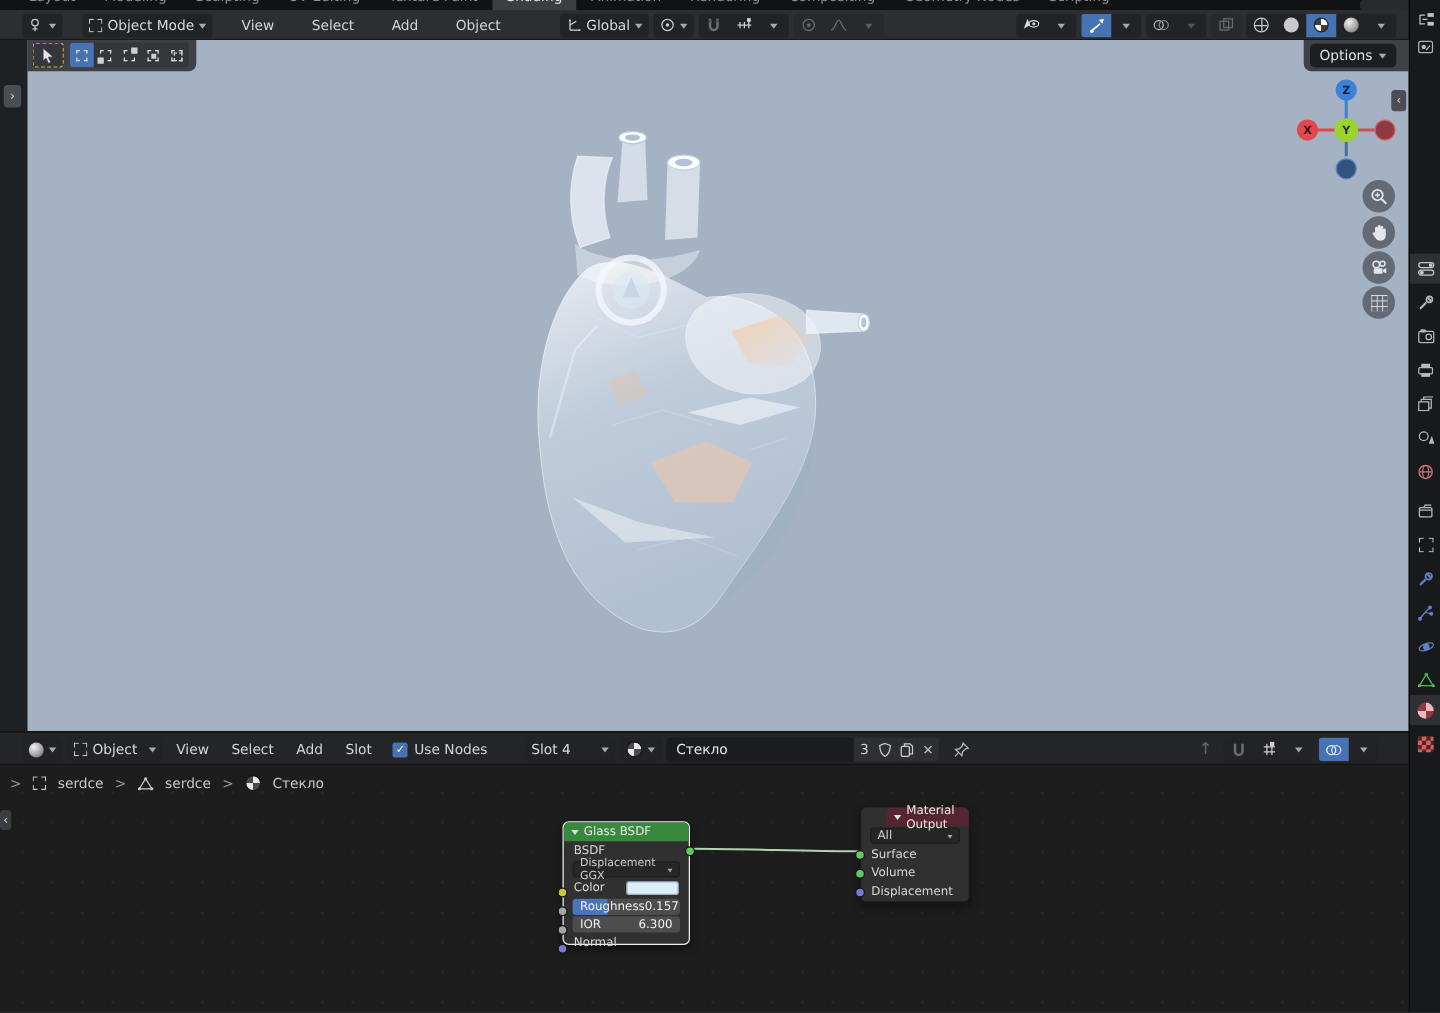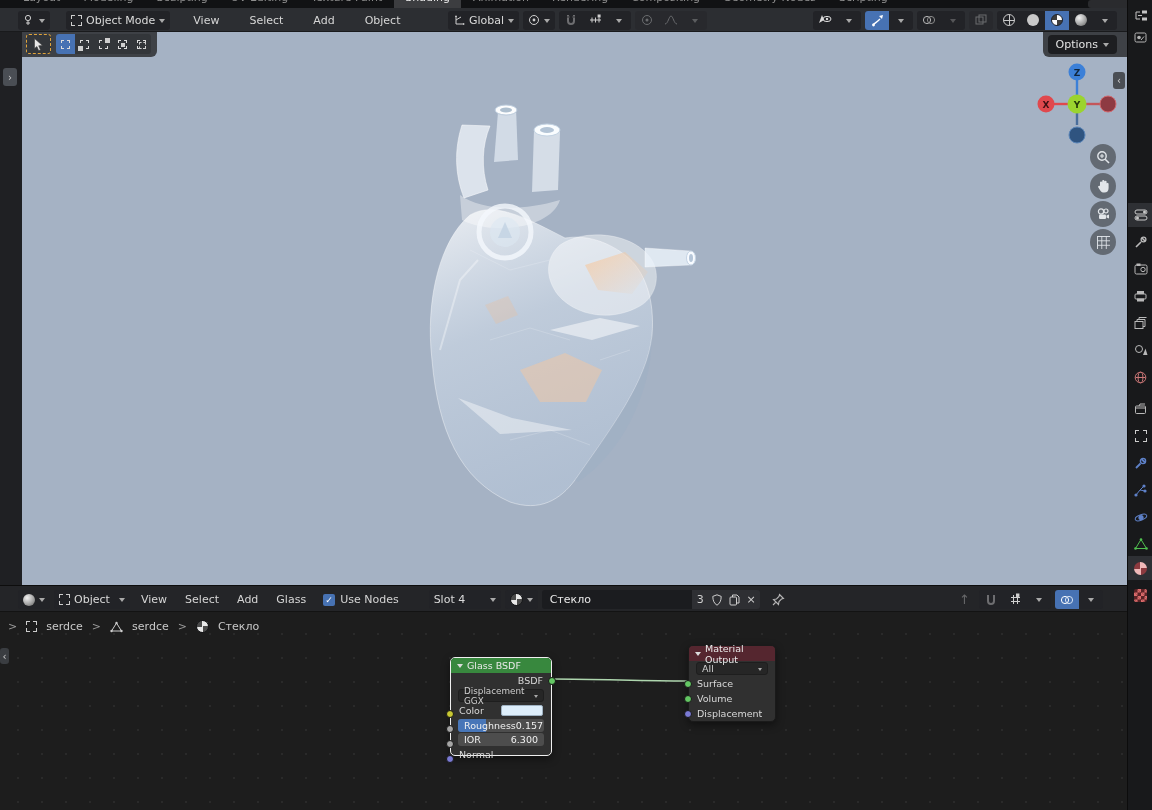--- a/index.html
+++ b/index.html
@@ -391,21 +391,21 @@
       <div class="hbtn" style="width:76px;justify-content:space-between;">
         <span style="display:flex;align-items:center;gap:4px;">
           <span class="objicon"></span>
           <span>Object</span>
         </span>
         <span class="chv"></span>
       </div>
       <span class="menu-item">View</span>
       <span class="menu-item">Select</span>
       <span class="menu-item">Add</span>
-      <span class="menu-item">Glass</span>
+      <span class="menu-item">Slot</span>
       <span style="display:flex;align-items:center;gap:5px;margin-left:6px;">
         <span class="checkbox">✓</span>
         <span>Use Nodes</span>
       </span>
       <div class="hbtn" style="margin-left:26px;width:72px;justify-content:space-between;">
         <span>Slot 4</span>
         <span class="chv"></span>
       </div>
       <div class="hbtn">
         <span class="matsphere"></span>
@@ -491,21 +491,21 @@
 
     <svg class="links" width="1127" height="198">
       <path d="M553,67 C600,67 640,69 687,69" fill="none" stroke="#aed6ae" stroke-width="1.6"></path>
     </svg>
 
     <div class="node selected" style="left:450px;top:45px;width:102px;height:99px;">
       <div class="node-header" style="background:#38883e;">
         <span class="nchv"></span>
         <span style="font-size:9.5px;">Glass BSDF</span>
       </div>
-      <div class="nrow" style="justify-content:flex-end;">
+      <div class="nrow" style="justify-content:flex-start;">
         <span>BSDF</span>
       </div>
       <div class="ndrop">
         <span style="font-size:8.8px;">Displacement GGX</span>
         <span class="chv" style="border-width:2.6px;border-top-width:3.4px;"></span>
       </div>
       <div class="nrow">
         <span>Color</span>
         <span class="swatch"></span>
       </div>
@@ -522,21 +522,21 @@
         <span>Normal</span>
       </div>
       <span class="socket" style="right:-5px;top:19px;background:#63c763;"></span>
       <span class="socket" style="left:-5px;top:52px;background:#c8c832;"></span>
       <span class="socket" style="left:-5px;top:67px;background:#a5a5a5;"></span>
       <span class="socket" style="left:-5px;top:82px;background:#a5a5a5;"></span>
       <span class="socket" style="left:-5px;top:97px;background:#7a7ad4;"></span>
     </div>
 
     <div class="node" style="left:688px;top:33px;width:88px;height:77px;">
-      <div class="node-header" style="background:#55262f;">
+      <div class="node-header" style="background:#55262f;margin-left:20px;">
         <span class="nchv"></span>
         <span style="font-size:9.5px;">Material Output</span>
       </div>
       <div class="ndrop">
         <span>All</span>
         <span class="chv" style="border-width:2.6px;border-top-width:3.4px;"></span>
       </div>
       <div class="nrow">
         <span>Surface</span>
       </div>

